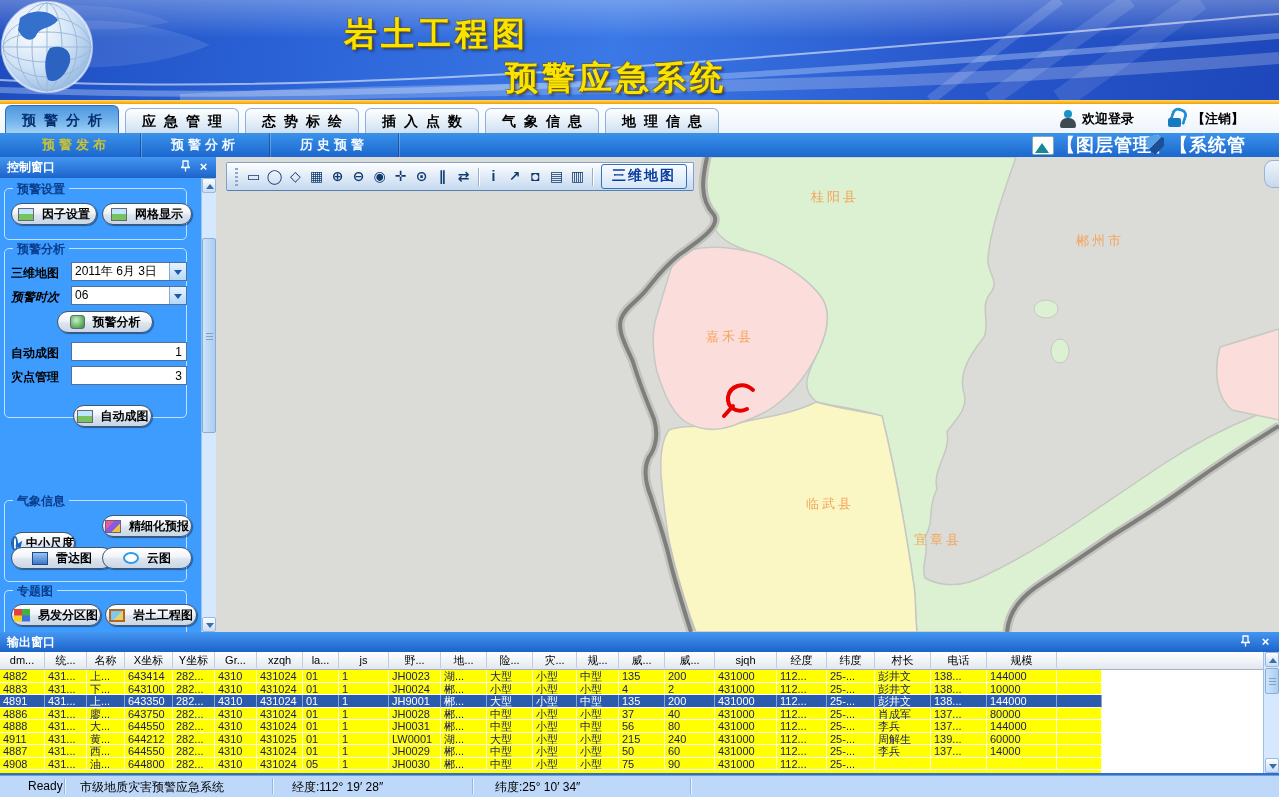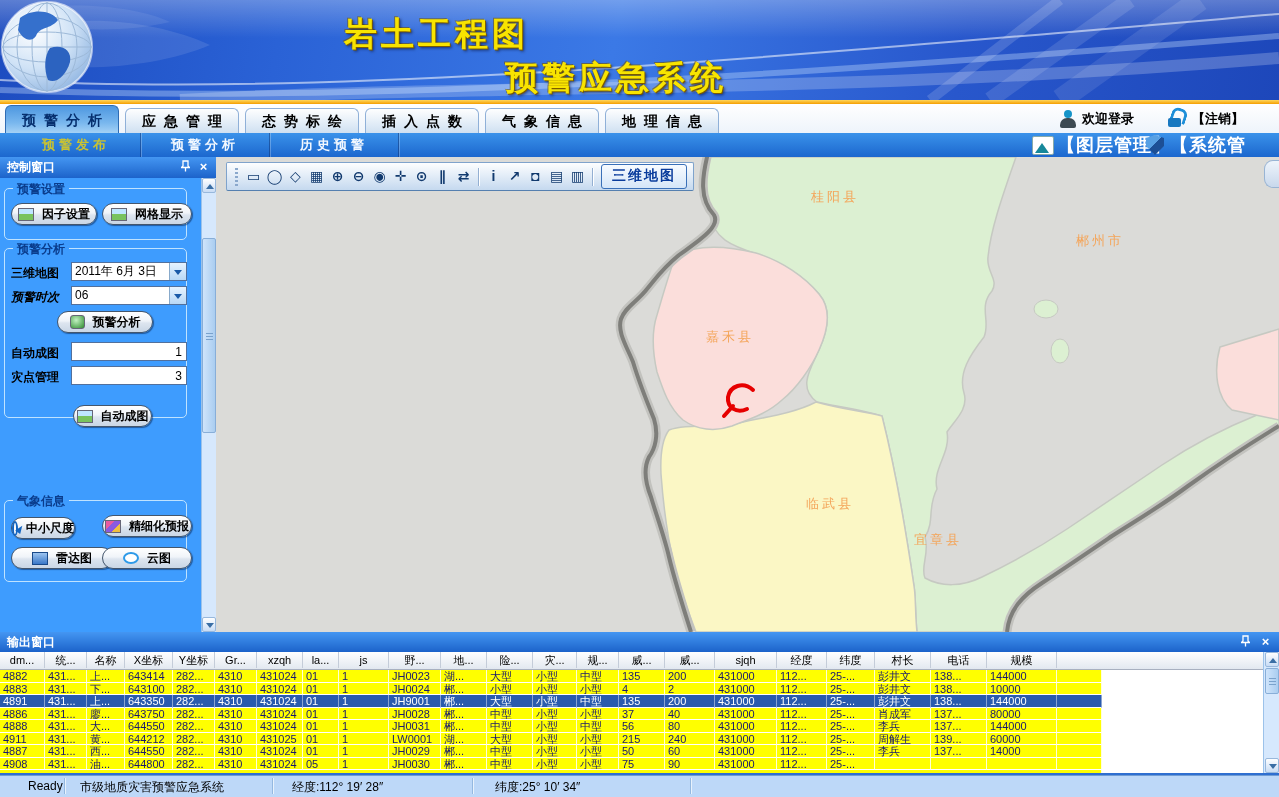--- a/index.html
+++ b/index.html
@@ -243,38 +243,49 @@
       <input class="xinput" style="left: 66px; top: 117px; width: 116px;" value="3">
       <div class="xbtn" style="left:68px;top:156px;width:79px;">
         <span class="ic ic-pic"></span>
         <span>自动成图</span>
       </div>
     </div>
 
 
     <div class="group" style="top:322px;height:80px;">
       <span class="gtitle">气象信息</span>
-      <div class="xbtn" style="left:6px;top:16px;width:64px;">
+      <div class="xbtn" style="left:6px;top:31px;width:64px;">
         <span class="ic ic-compass"></span>
         <span>中小尺度</span>
       </div>
       <div class="xbtn" style="left:97px;top:14px;width:90px;">
         <span class="ic ic-fine"></span>
         <span>精细化预报</span>
       </div>
       <div class="xbtn" style="left:6px;top:46px;width:102px;">
         <span class="ic ic-radar"></span>
         <span>雷达图</span>
       </div>
       <div class="xbtn" style="left:97px;top:46px;width:90px;">
         <span class="ic ic-cloud"></span>
         <span>云图</span>
       </div>
     </div>
 
+    <div class="group" style="top:412px;height:42px;border-bottom:none;border-radius:5px 5px 0 0;">
+      <span class="gtitle">专题图</span>
+      <div class="xbtn" style="left:6px;top:13px;width:90px;">
+        <span class="ic ic-zone"></span>
+        <span>易发分区图</span>
+      </div>
+      <div class="xbtn" style="left:100px;top:13px;width:92px;">
+        <span class="ic ic-geo"></span>
+        <span>岩土工程图</span>
+      </div>
+    </div>
   </div>
 
   <div class="pscroll">
     <div class="sbtn up" style="top:0;"></div>
     <div class="sthumb" style="top:60px;height:195px;"></div>
     <div class="sbtn down" style="bottom:0;"></div>
   </div>
 </div>
 
 <div class="map">

